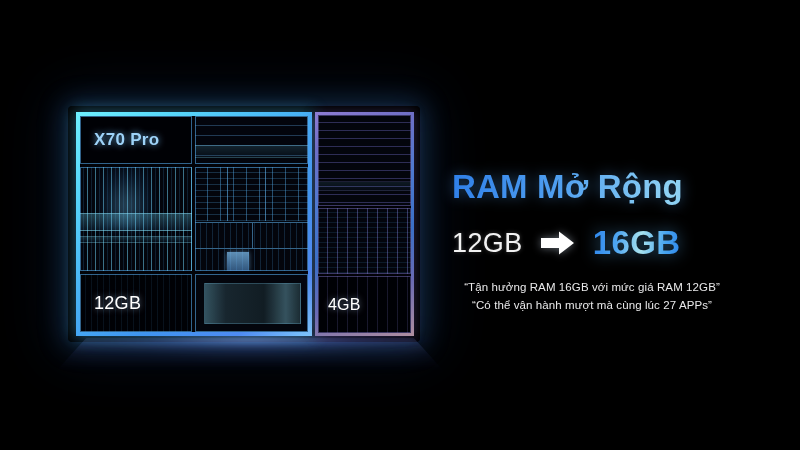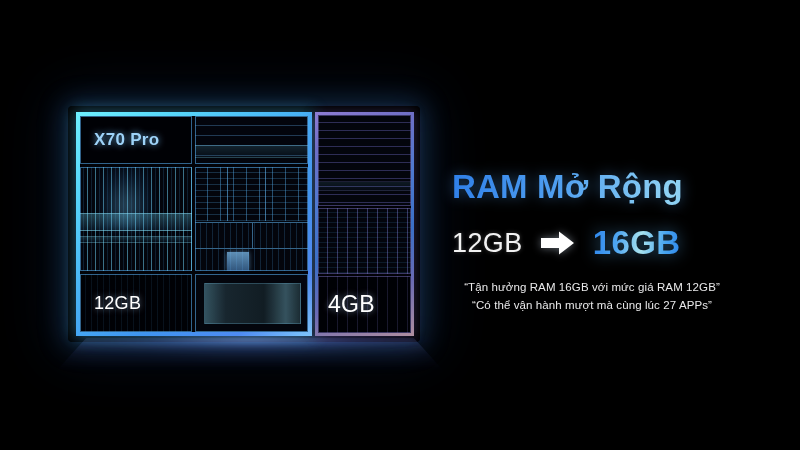--- a/index.html
+++ b/index.html
@@ -411,21 +411,21 @@
           <div class="hband" style="top:72%;height:8px;opacity:.35;border-color:rgba(140,130,215,.5);"></div>
         </div>
 
         <div class="cell violet-edge">
           <div class="vlines-violet"></div>
           <div class="hlines-dense" style="opacity:.45"></div>
         </div>
 
         <div class="cell label-cell violet-edge" style="padding-left:10px;">
           <div class="vlines-violet" style="opacity:.45"></div>
-          <span class="die-label" style="position:relative;z-index:2;font-size:23px;">4GB</span>
+          <span class="die-label" style="position:relative;z-index:2;font-size:16px;">4GB</span>
         </div>
 
       </div>
     </div>
 
   </div>
 
   <div class="text-panel">
 
     <div class="headline">RAM Mở Rộng</div>

